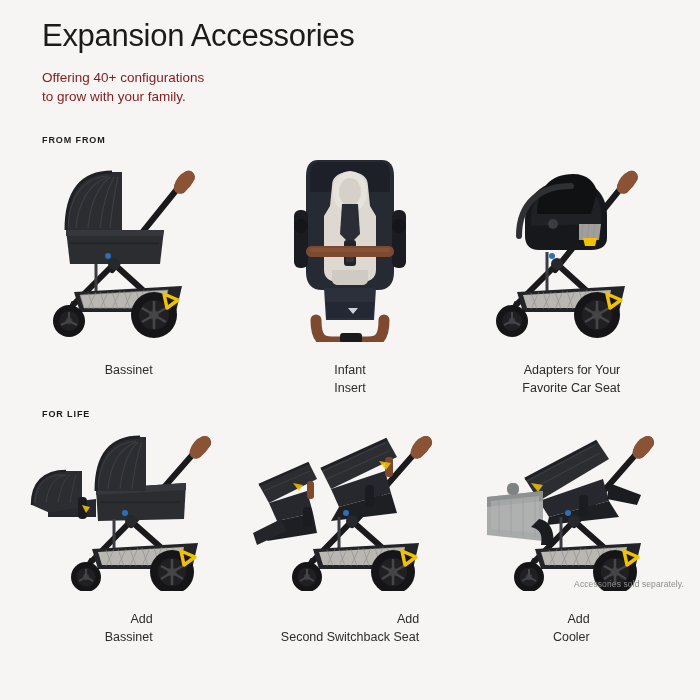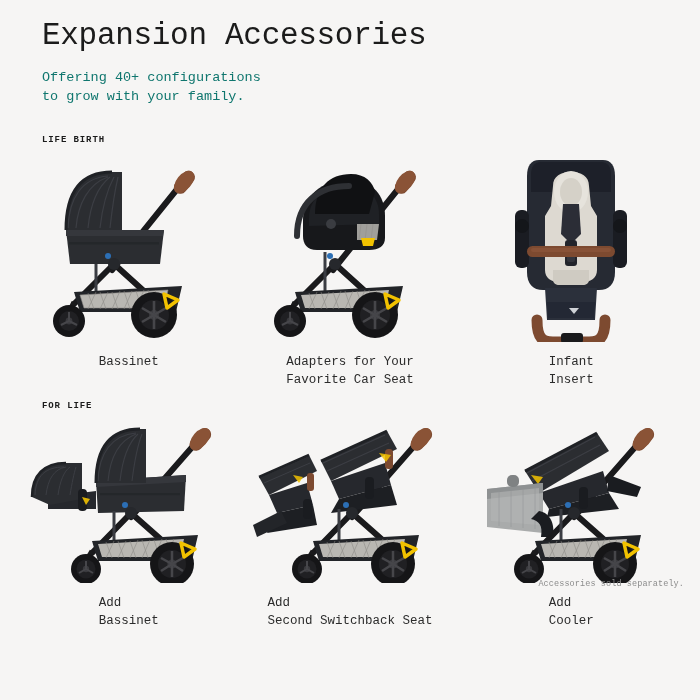--- a/index.html
+++ b/index.html
@@ -13,39 +13,38 @@
     font-family: "Liberation Sans", sans-serif;
     color: #232323;
     overflow: hidden;
     position: relative;
   }
   .page {
     width: 700px;
     height: 591px;
     position: relative;
     box-sizing: border-box;
-    font-family: Liberation Mono, monospace;
   }
 
   
   .header {
     padding: 18px 0 0 42px;
   }
   .title {
     font-size: 31px;
     font-weight: 400;
     letter-spacing: -0.3px;
     line-height: 1.15;
     margin: 0 0 14px 0;
     color: #1b1b1b;
   }
   .subtitle {
     font-size: 13.5px;
     line-height: 1.45;
-    color: #0f766e;
+    color: #7f1d1d;
     margin: 0;
     font-weight: 400;
     white-space: pre-line;
   }
 
   
   .eyebrow {
     font-size: 9px;
     font-weight: 700;
     letter-spacing: 0.9px;
@@ -67,24 +66,24 @@
     align-items: center;
   }
   .art {
     width: 100%;
     display: flex;
     align-items: flex-end;
     justify-content: center;
   }
   .art svg { display: block; }
   .caption {
-    margin-top: 12px;
+    margin-top: 20px;
     font-size: 12.5px;
     line-height: 1.42;
-    text-align: left;
+    text-align: right;
     color: #2b2b2b;
     white-space: pre-line;
     font-weight: 400;
   }
 
   #section-from-birth .art { height: 195px; }
   #section-for-life .art  { height: 170px; }
   #section-for-life { margin-top: 12px; }
   #section-for-life .eyebrow { }
 
@@ -103,21 +102,21 @@
 
 <div class="page">
 
   <div class="header">
     <h1 class="title">Expansion Accessories</h1>
     <p class="subtitle">Offering 40+ configurations
 to grow with your family.</p>
   </div>
 
   <div id="section-from-birth">
-    <div class="eyebrow">LIFE BIRTH</div>
+    <div class="eyebrow">FROM FROM</div>
 
     <div class="grid">
 
       <div class="cell">
         <div class="art">
           <svg width="185" height="190" viewBox="0 0 185 190">
 
             <line x1="76" y1="118" x2="142" y2="36" stroke="#1a1a1c" stroke-width="6" stroke-linecap="round"></line>
 
             <rect x="135" y="24" width="26" height="13" rx="6.5" transform="rotate(-51 148 30)" fill="#7d4a30"></rect>
@@ -183,20 +182,58 @@
                 <line x1="33" y1="169" x2="41" y2="173"></line>
               <line x1="33" y1="169" x2="25" y2="173"></line>
             </g>
           </svg>
         </div>
         <div class="caption">Bassinet</div>
       </div>
 
       <div class="cell">
         <div class="art">
+          <svg width="140" height="190" viewBox="0 0 140 190">
+
+            <path d="M38 8 L102 8 C110 8 114 14 114 24 L114 120 C114 132 108 138 98 138 L42 138 C32 138 26 132 26 120 L26 24 C26 14 30 8 38 8 Z" fill="#262a33"></path>
+            <path d="M40 10 L100 10 C107 10 110 15 110 23 L110 40 L30 40 L30 23 C30 15 33 10 40 10 Z" fill="#1d2029"></path>
+
+            <rect x="14" y="58" width="14" height="58" rx="6" fill="#1a1c22"></rect>
+            <rect x="112" y="58" width="14" height="58" rx="6" fill="#1a1c22"></rect>
+            <circle cx="21" cy="74" r="7" fill="#14161a"></circle>
+            <circle cx="119" cy="74" r="7" fill="#14161a"></circle>
+
+            <path d="M52 34 C52 24 60 20 70 20 C80 20 88 24 88 34 L90 54 L96 64 L96 118 C96 126 90 130 82 130 L58 130 C50 130 44 126 44 118 L44 64 L50 54 Z" fill="#ddd9d1"></path>
+
+            <ellipse cx="70" cy="40" rx="17" ry="21" fill="#e6e3dc"></ellipse>
+            <ellipse cx="70" cy="40" rx="11" ry="14" fill="#d5d1c8"></ellipse>
+
+            <path d="M62 52 L60 82 L70 92 L80 82 L78 52 Z" fill="#2b2d36"></path>
+            <rect x="64" y="88" width="12" height="26" rx="3" fill="#22242b"></rect>
+            <rect x="66" y="98" width="8" height="12" rx="2" fill="#33353d"></rect>
+
+            <path d="M52 118 L88 118 L88 128 C88 131 85 133 82 133 L58 133 C55 133 52 131 52 128 Z" fill="#cfcbc2"></path>
+
+            <rect x="26" y="94" width="88" height="11" rx="5.5" fill="#7d4a30"></rect>
+            <rect x="30" y="96" width="80" height="4" rx="2" fill="#8d563a" opacity="0.7"></rect>
+
+            <path d="M44 136 L96 136 L94 168 L46 168 Z" fill="#2b303b"></path>
+            <path d="M46 150 L94 150 L93 166 L47 166 Z" fill="#232834"></path>
+            <polygon points="68,156 78,156 73,162" fill="#cfd2d6"></polygon>
+
+            <path d="M36 168 C36 190 44 190 56 190 L84 190 C96 190 104 190 104 168" fill="none" stroke="#7d4a30" stroke-width="11" stroke-linecap="round"></path>
+            <rect x="60" y="181" width="22" height="10" rx="3" fill="#1a1a1c"></rect>
+          </svg>
+        </div>
+        <div class="caption">Infant
+Insert</div>
+      </div>
+
+      <div class="cell">
+        <div class="art">
           <svg width="185" height="190" viewBox="0 0 185 190">
 
             <line x1="76" y1="118" x2="142" y2="36" stroke="#1a1a1c" stroke-width="6" stroke-linecap="round"></line>
             <rect x="135" y="24" width="26" height="13" rx="6.5" transform="rotate(-51 148 30)" fill="#7d4a30"></rect>
             <ellipse cx="148" cy="30" rx="13" ry="7.5" transform="rotate(-51 148 30)" fill="#8a5336"></ellipse>
 
             <path d="M46 68 C46 44 64 28 92 28 C116 28 128 44 128 64 L128 86 C128 94 122 98 112 98 L60 98 C50 98 46 92 46 84 Z" fill="#17181b"></path>
             <path d="M52 66 C52 46 68 34 92 34 C112 34 122 46 122 62 L122 72 L52 74 Z" fill="#1f2125"></path>
 
             <path d="M58 62 C58 36 72 22 94 22 C108 22 116 30 118 40 L112 62 Z" fill="#101113"></path>
@@ -258,58 +295,20 @@
               <line x1="33" y1="169" x2="33" y2="160"></line>
                 <line x1="33" y1="169" x2="41" y2="173"></line>
               <line x1="33" y1="169" x2="25" y2="173"></line>
             </g>
           </svg>
         </div>
         <div class="caption">Adapters for Your
 Favorite Car Seat</div>
       </div>
 
-      <div class="cell">
-        <div class="art">
-          <svg width="140" height="190" viewBox="0 0 140 190">
-
-            <path d="M38 8 L102 8 C110 8 114 14 114 24 L114 120 C114 132 108 138 98 138 L42 138 C32 138 26 132 26 120 L26 24 C26 14 30 8 38 8 Z" fill="#262a33"></path>
-            <path d="M40 10 L100 10 C107 10 110 15 110 23 L110 40 L30 40 L30 23 C30 15 33 10 40 10 Z" fill="#1d2029"></path>
-
-            <rect x="14" y="58" width="14" height="58" rx="6" fill="#1a1c22"></rect>
-            <rect x="112" y="58" width="14" height="58" rx="6" fill="#1a1c22"></rect>
-            <circle cx="21" cy="74" r="7" fill="#14161a"></circle>
-            <circle cx="119" cy="74" r="7" fill="#14161a"></circle>
-
-            <path d="M52 34 C52 24 60 20 70 20 C80 20 88 24 88 34 L90 54 L96 64 L96 118 C96 126 90 130 82 130 L58 130 C50 130 44 126 44 118 L44 64 L50 54 Z" fill="#ddd9d1"></path>
-
-            <ellipse cx="70" cy="40" rx="17" ry="21" fill="#e6e3dc"></ellipse>
-            <ellipse cx="70" cy="40" rx="11" ry="14" fill="#d5d1c8"></ellipse>
-
-            <path d="M62 52 L60 82 L70 92 L80 82 L78 52 Z" fill="#2b2d36"></path>
-            <rect x="64" y="88" width="12" height="26" rx="3" fill="#22242b"></rect>
-            <rect x="66" y="98" width="8" height="12" rx="2" fill="#33353d"></rect>
-
-            <path d="M52 118 L88 118 L88 128 C88 131 85 133 82 133 L58 133 C55 133 52 131 52 128 Z" fill="#cfcbc2"></path>
-
-            <rect x="26" y="94" width="88" height="11" rx="5.5" fill="#7d4a30"></rect>
-            <rect x="30" y="96" width="80" height="4" rx="2" fill="#8d563a" opacity="0.7"></rect>
-
-            <path d="M44 136 L96 136 L94 168 L46 168 Z" fill="#2b303b"></path>
-            <path d="M46 150 L94 150 L93 166 L47 166 Z" fill="#232834"></path>
-            <polygon points="68,156 78,156 73,162" fill="#cfd2d6"></polygon>
-
-            <path d="M36 168 C36 190 44 190 56 190 L84 190 C96 190 104 190 104 168" fill="none" stroke="#7d4a30" stroke-width="11" stroke-linecap="round"></path>
-            <rect x="60" y="181" width="22" height="10" rx="3" fill="#1a1a1c"></rect>
-          </svg>
-        </div>
-        <div class="caption">Infant
-Insert</div>
-      </div>
-
     </div>
   </div>
 
   <div id="section-for-life">
     <div class="eyebrow">FOR LIFE</div>
 
     <div class="grid">
 
       <div class="cell">
         <div class="art">

